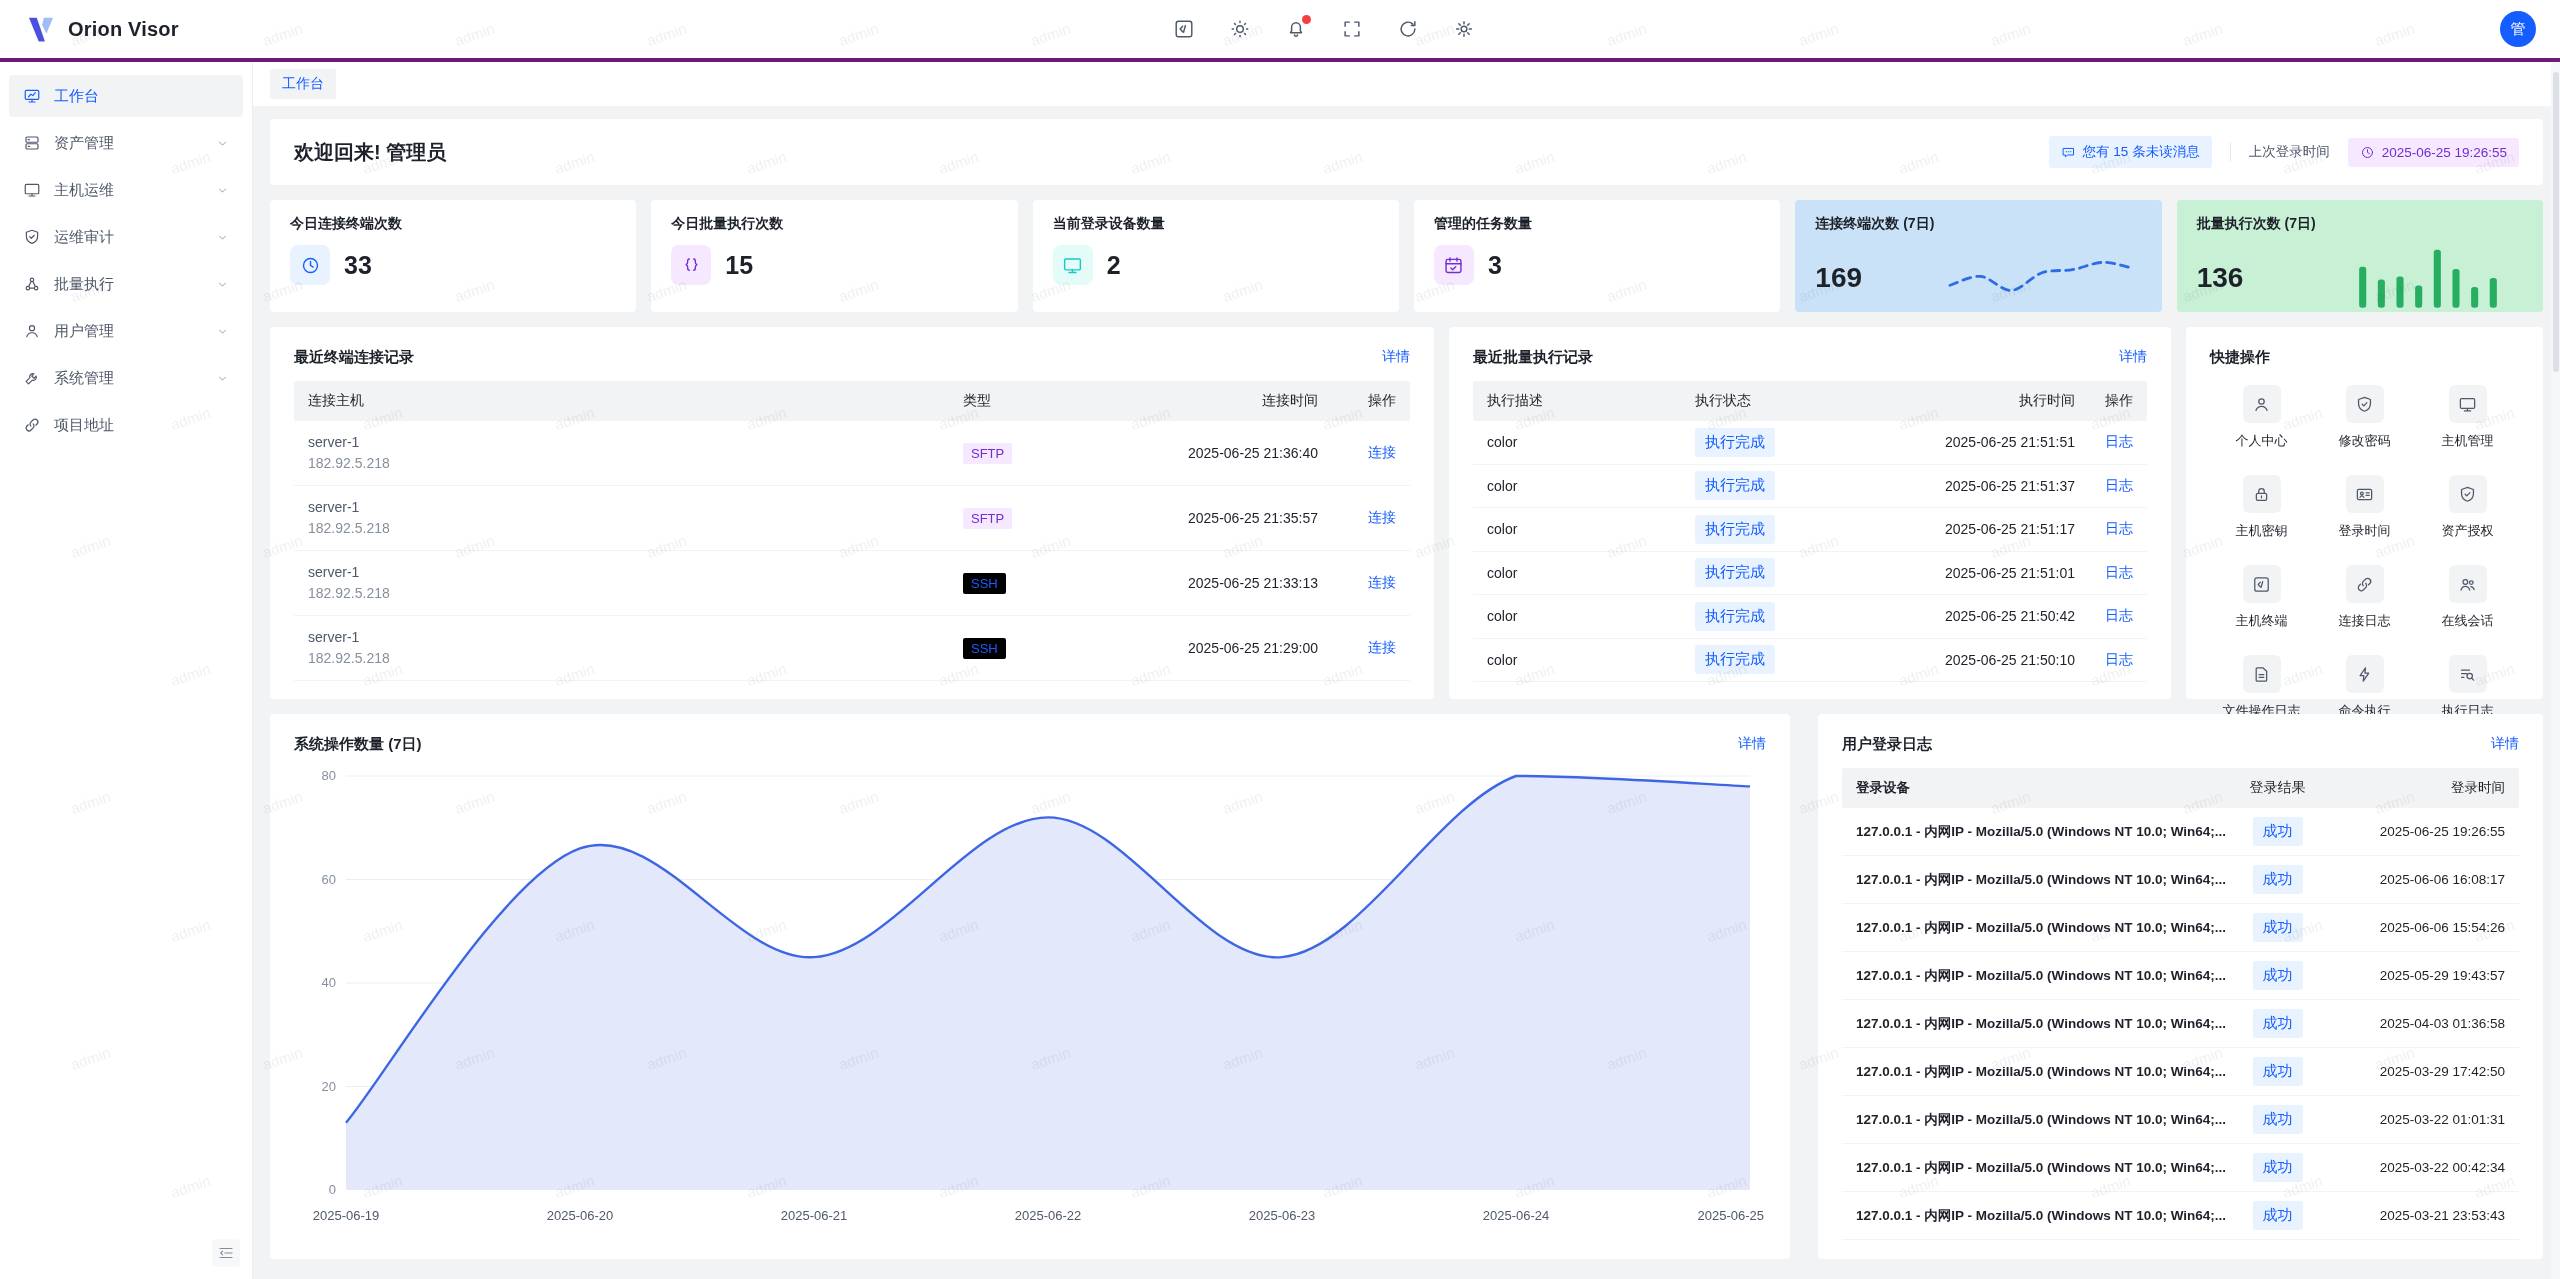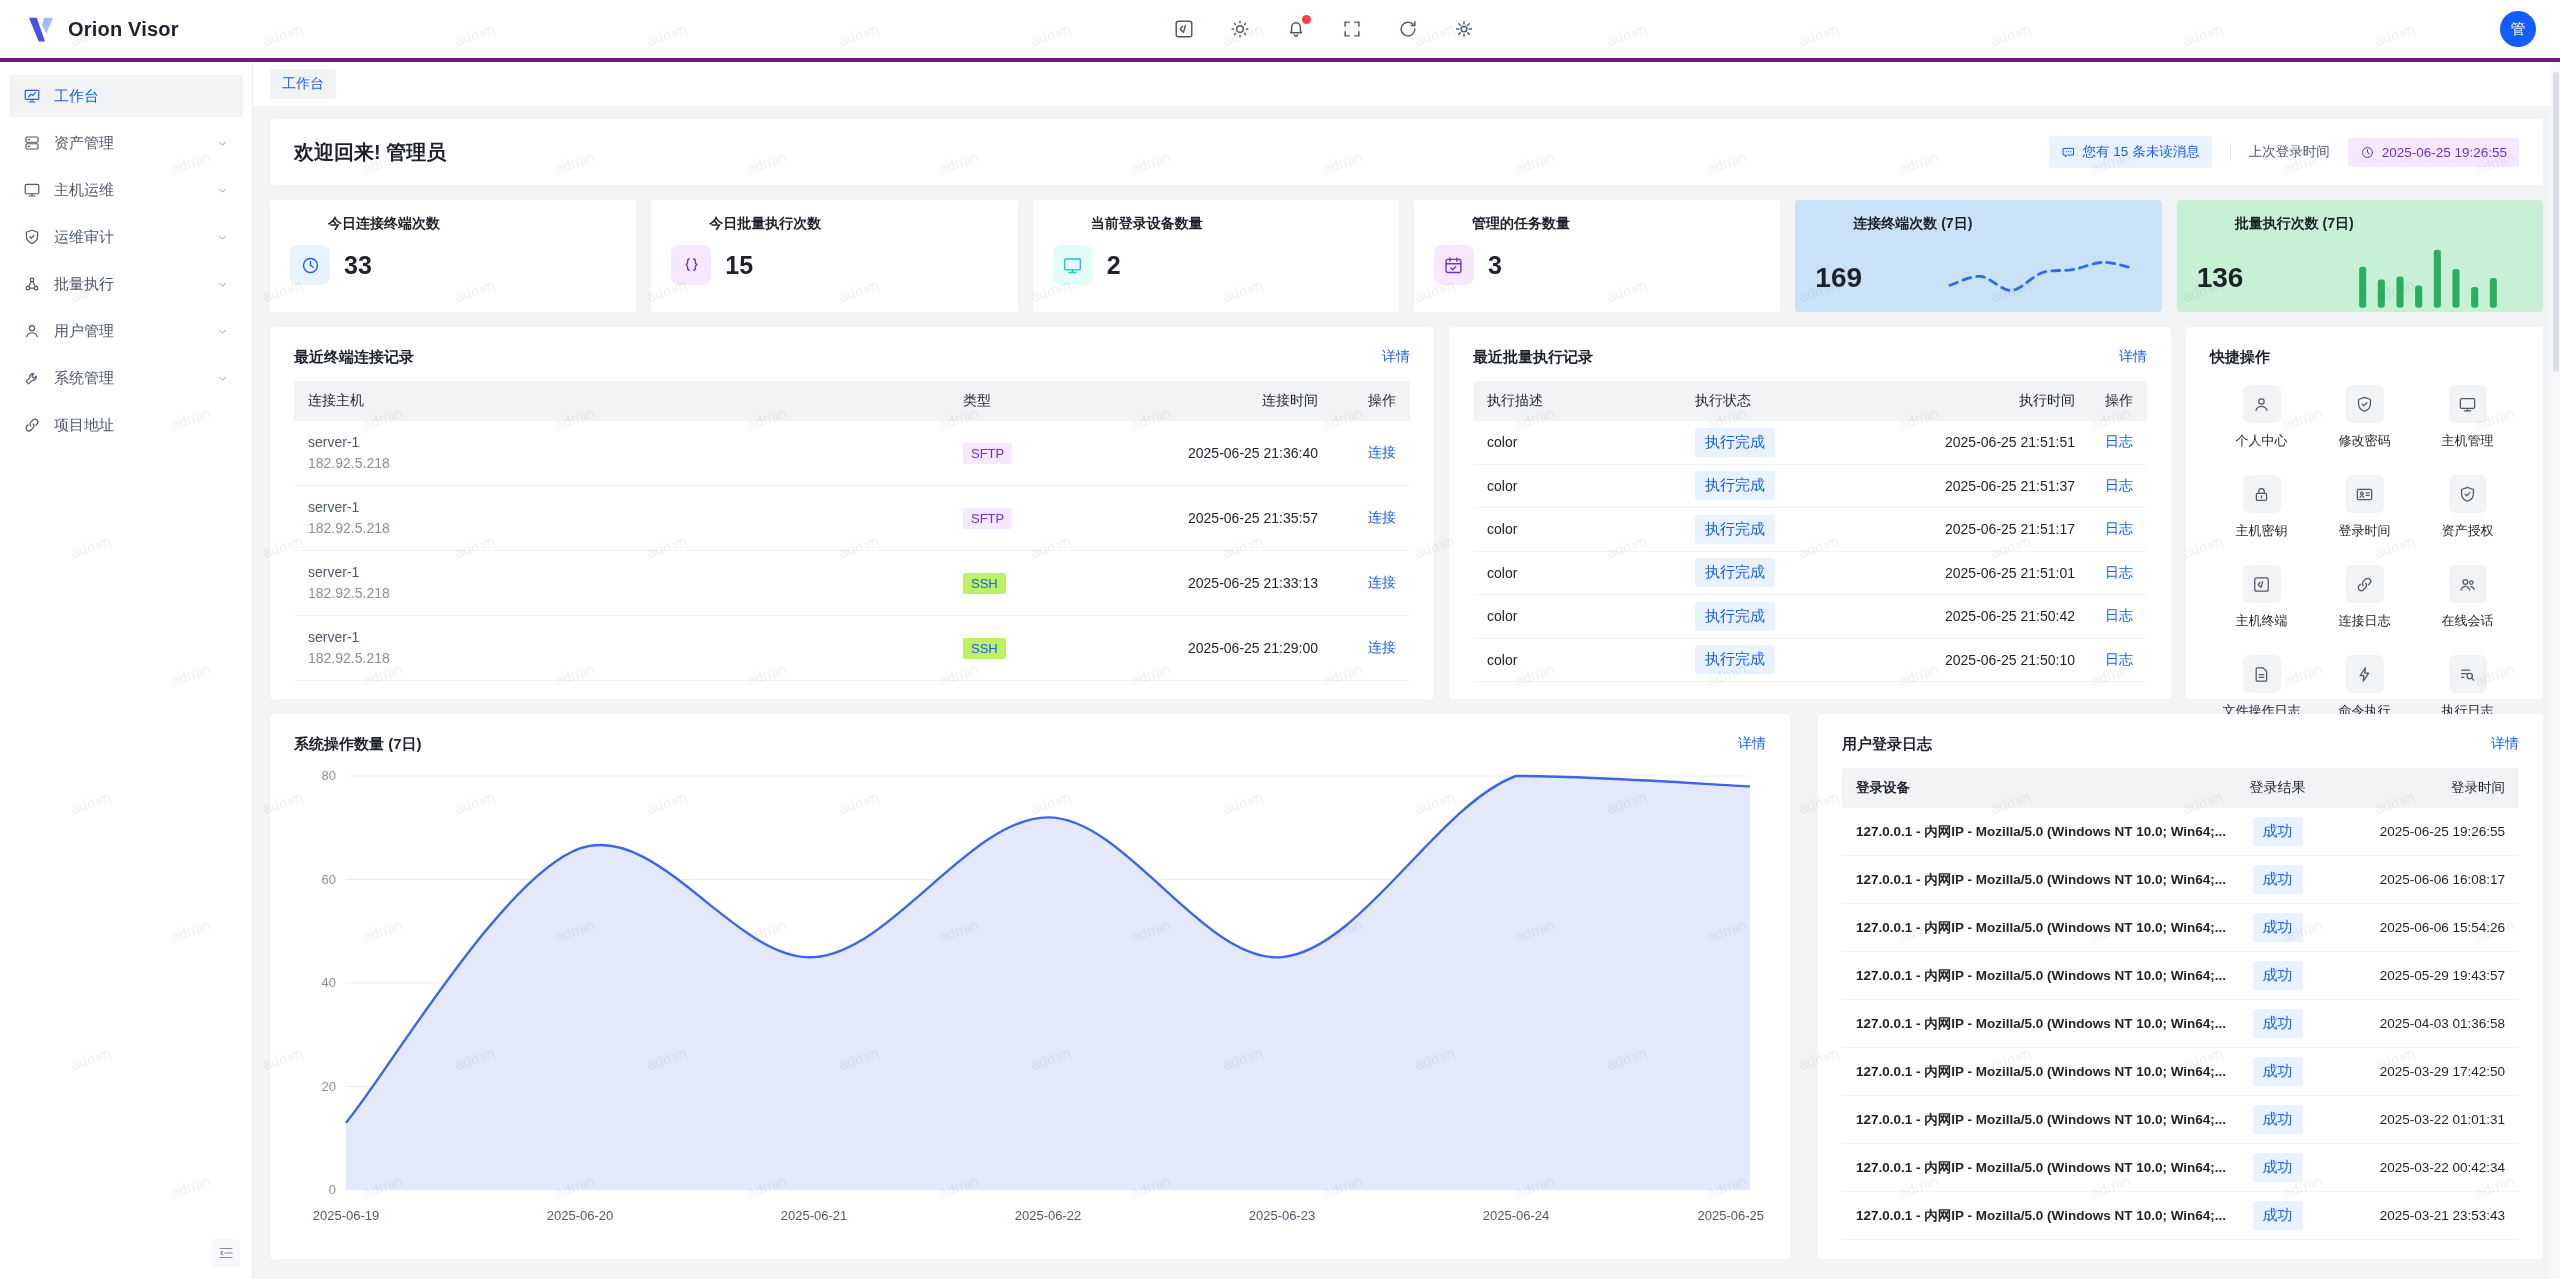--- a/index.html
+++ b/index.html
@@ -42,21 +42,21 @@
   .welcome-title{font-size:20px;font-weight:700;}
   .welcome-right{display:flex;align-items:center;gap:18px;font-size:13.5px;}
   .badge-pill{display:inline-flex;align-items:center;gap:7px;padding:7px 12px;border-radius:3px;cursor:pointer;}
   .badge-pill .i{width:15px;height:15px;}
   .pill-blue{background:#e8f3ff;color:#165dff;}
   .pill-purple{background:#f5e8ff;color:#722ed1;}
   .lastlogin-label{color:#4e5969;padding-left:18px;border-left:1px solid #e5e6eb;}
   
   .stats-row{display:flex;gap:15px;height:112px;flex:none;}
   .stat-card{flex:1;background:#fff;border-radius:4px;padding:15px 20px;box-sizing:border-box;}
-  .stat-label{font-size:14px;font-weight:700;color:#1d2129;margin-left:38px;}
+  .stat-label{font-size:14px;font-weight:700;color:#1d2129;}
   .stat-row{display:flex;align-items:center;gap:14px;margin-top:12px;}
   .stat-row.between{justify-content:space-between;}
   .stat-ico{width:40px;height:40px;border-radius:8px;display:flex;align-items:center;justify-content:center;}
   .stat-ico .i{width:21px;height:21px;}
   .stat-ico.blue{background:#e8f3ff;color:#165dff;}
   .stat-ico.purple{background:#f5e8ff;color:#722ed1;}
   .stat-ico.teal{background:#e3fcf8;color:#14c9c9;}
   .stat-val{font-size:25px;font-weight:600;color:#1d2129;}
   .stat-card.spark .stat-val{font-size:28px;}
   .blue-card{background:#c9e2f8;}
@@ -78,21 +78,21 @@
   .thead{display:flex;align-items:center;height:40px;background:#f2f3f5;border-radius:2px;
          padding:0 14px;font-size:14px;color:#1d2129;margin-top:12px;box-sizing:border-box;}
   .trow{display:flex;align-items:center;padding:0 14px;font-size:14px;color:#1d2129;
         border-bottom:1px solid #f2f3f5;box-sizing:border-box;}
   .col-host{flex:1;}  .col-type{width:120px;} .col-time{width:235px;text-align:right;} .col-ops{width:78px;text-align:right;}
   .t-term .trow{height:65px;}
   .host{display:block;color:#4e5969;line-height:21px;}
   .ip{display:block;color:#86909c;line-height:21px;}
   .badge{display:inline-block;padding:3px 8px;border-radius:2px;font-size:13px;}
   .badge.purple{background:#f5e8ff;color:#722ed1;}
-  .badge.blue{background:#bef264;color:#165dff;}
+  .badge.blue{background:#000000;color:#165dff;}
   .col-desc{flex:1;} .col-status{width:150px;} .col-etime{width:230px;text-align:right;} .col-eops{width:58px;text-align:right;}
   .t-exec .trow{height:43.5px;}
   .status-badge{display:inline-block;padding:5px 10px;border-radius:3px;font-size:15px;background:#e8f3ff;color:#165dff;}
   .col-device{flex:1;font-size:13.5px;font-weight:bold;} .col-result{width:95px;text-align:center;} .col-ltime{width:180px;text-align:right;font-size:13.5px;}
   .t-login .trow{height:48px;}
   
   .qa-grid{display:grid;grid-template-columns:1fr 1fr 1fr;row-gap:25px;margin-top:16px;}
   .qa-item{display:flex;flex-direction:column;align-items:center;gap:9px;cursor:pointer;}
   .qa-ico{width:38px;height:38px;border-radius:6px;background:#f2f3f5;color:#4e5969;
           display:flex;align-items:center;justify-content:center;}

